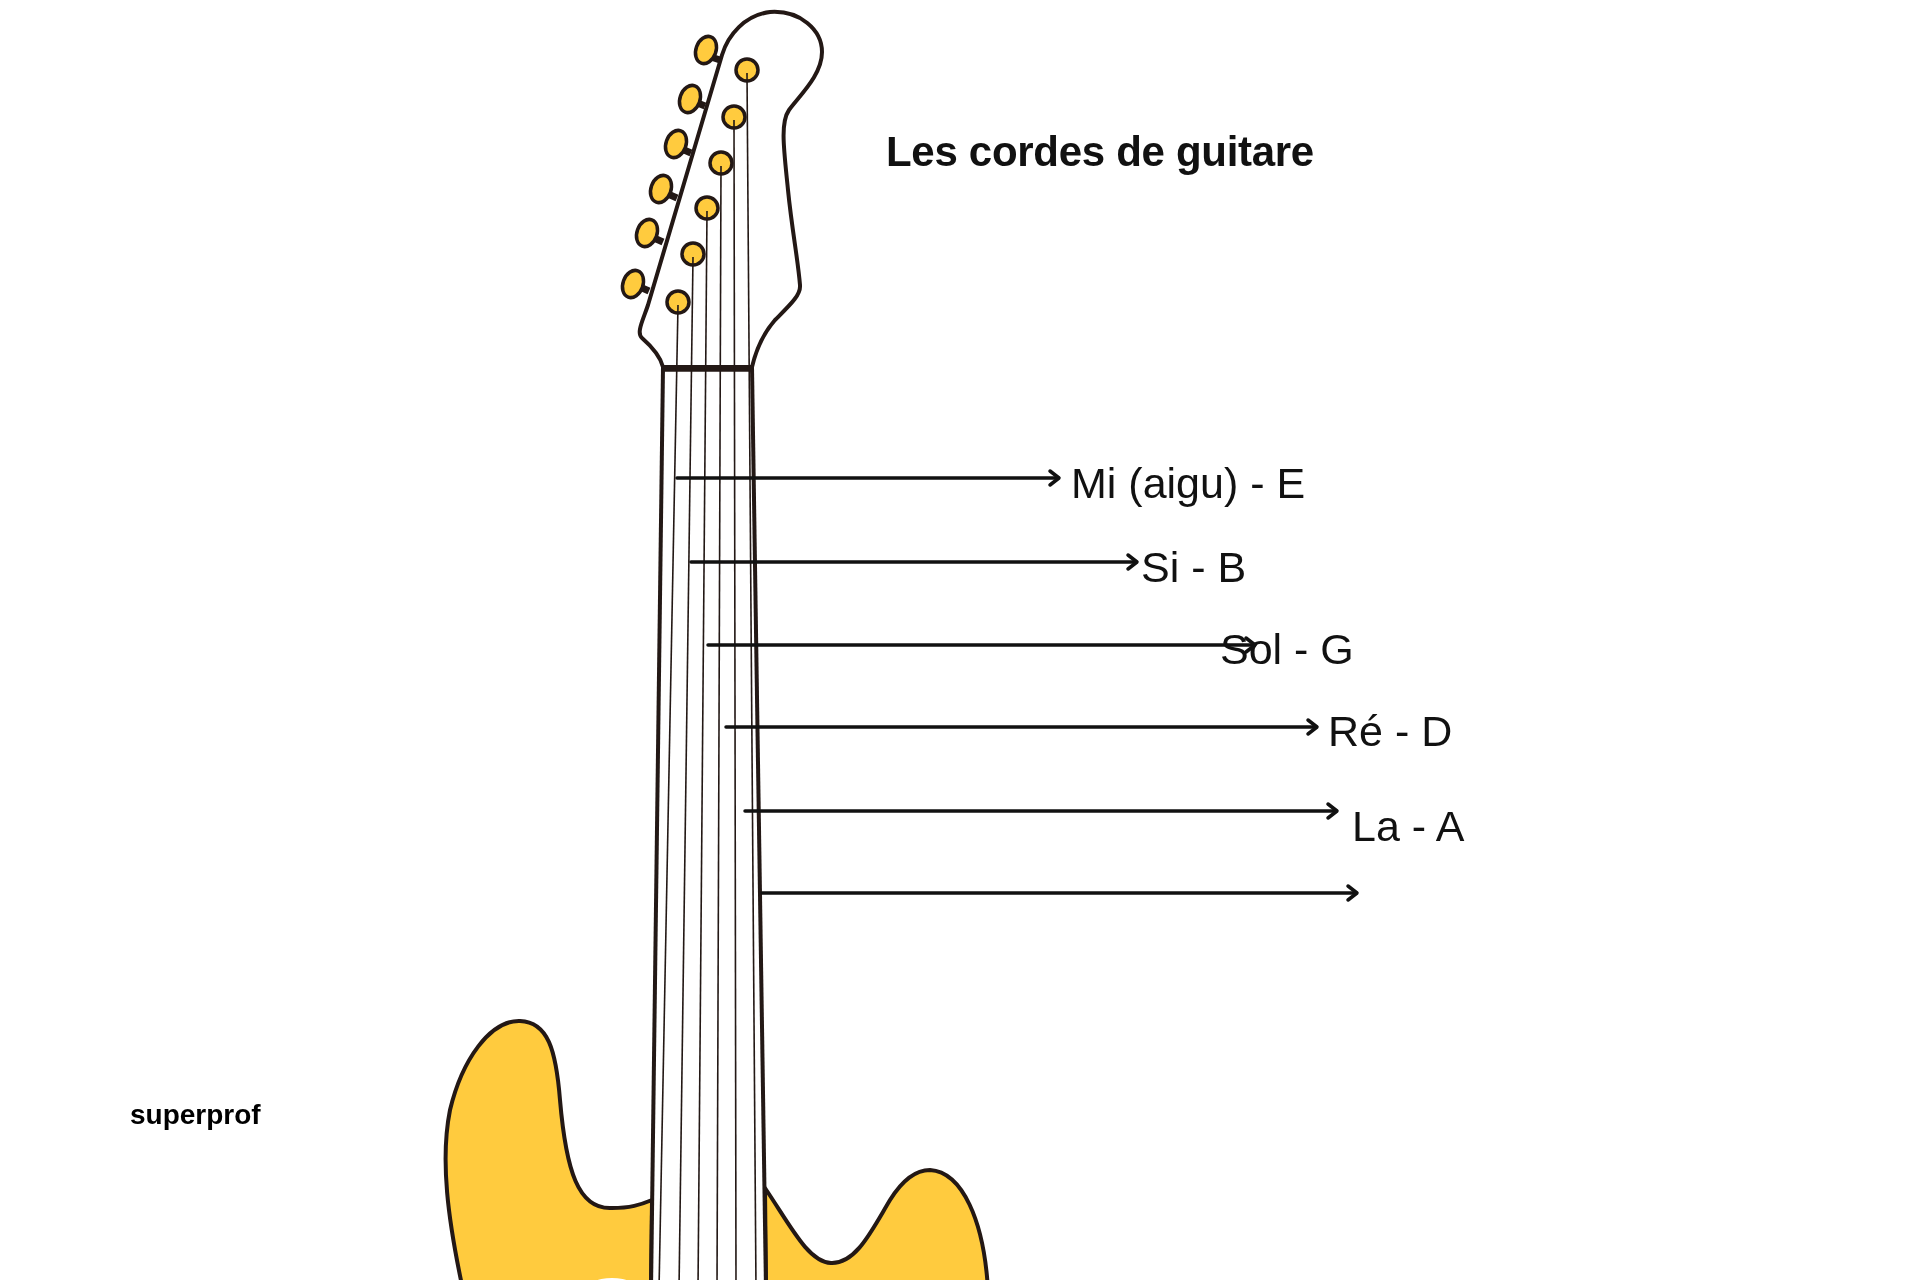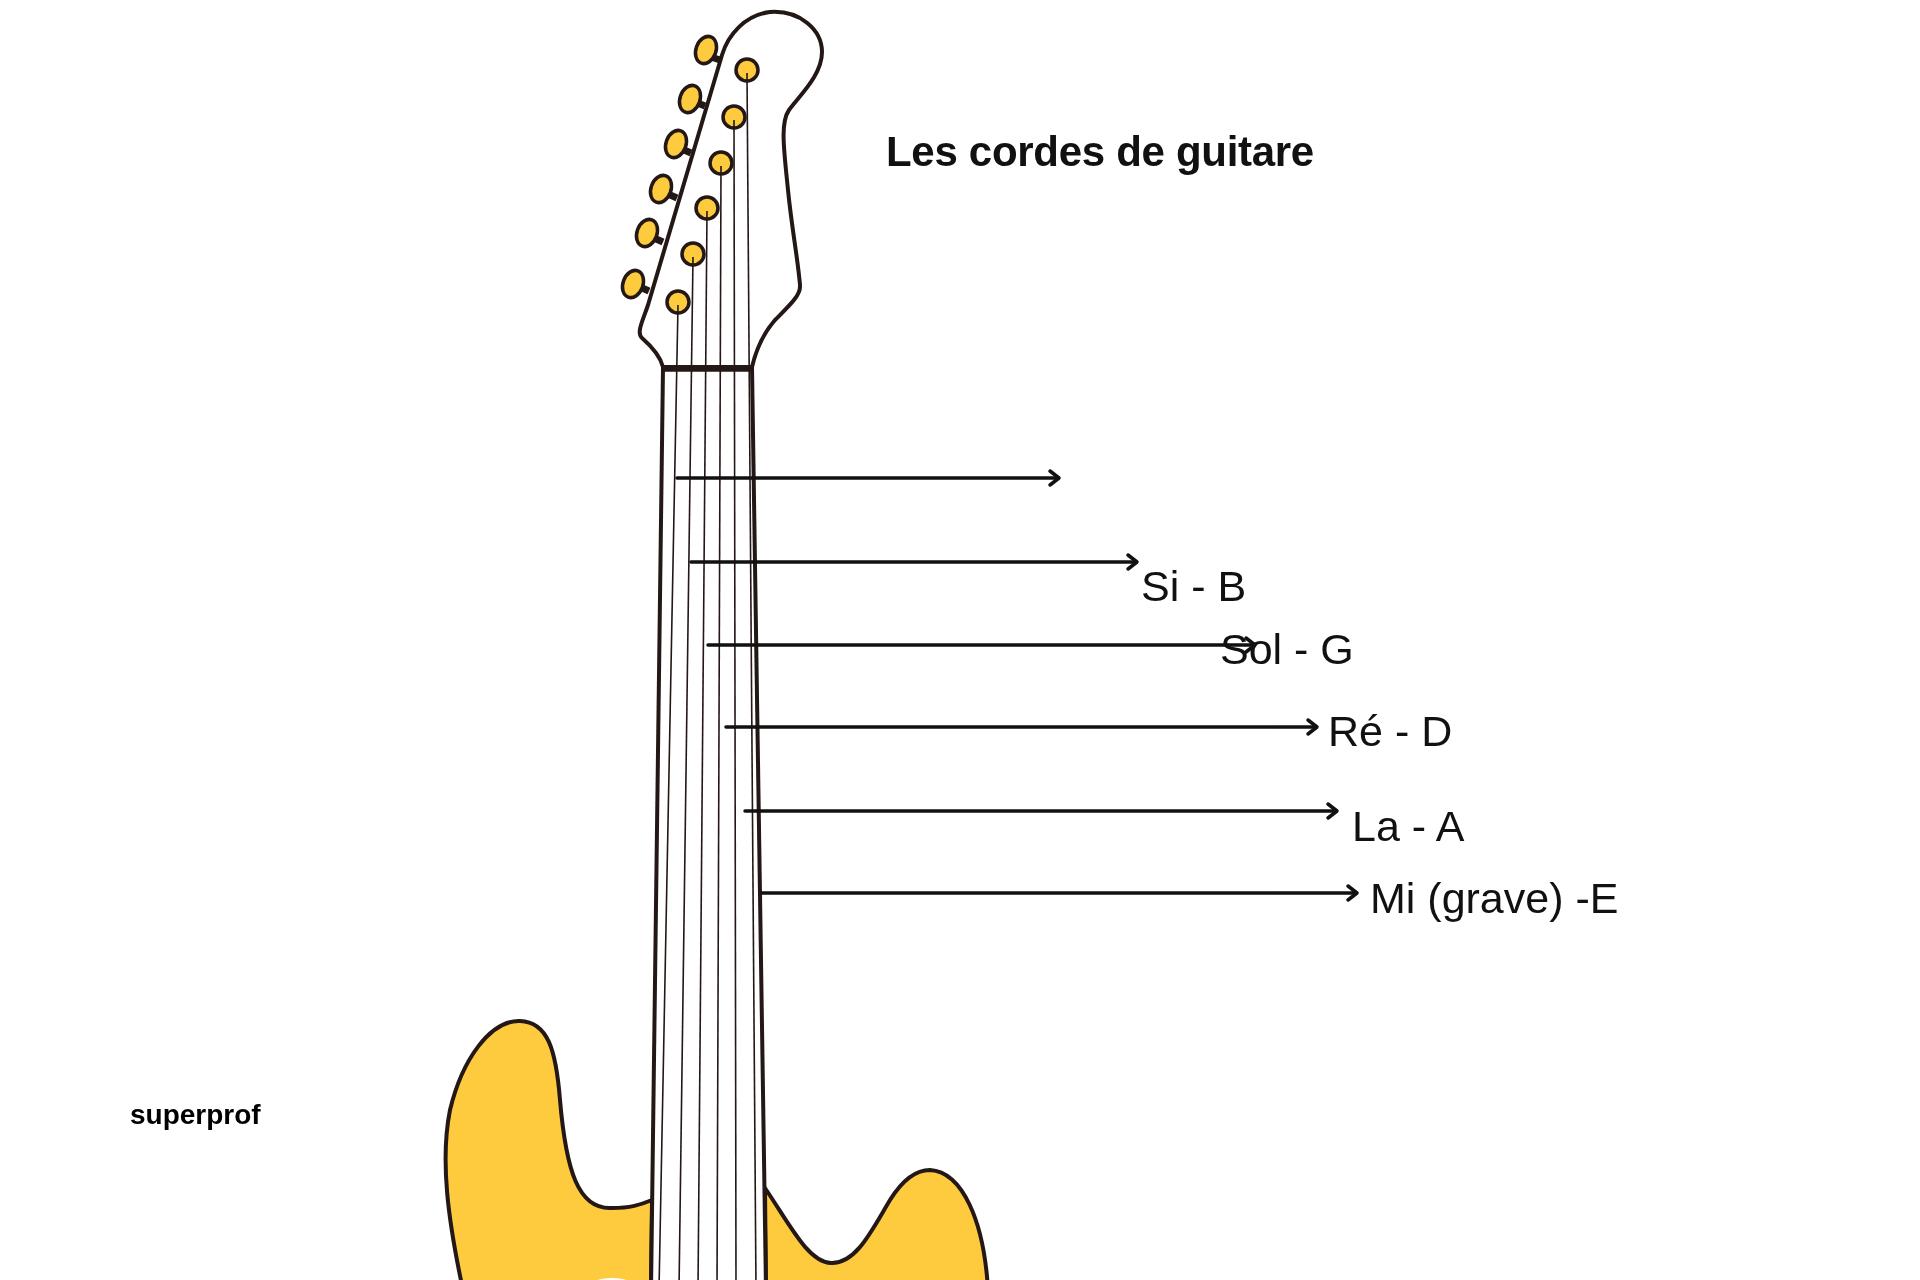--- a/index.html
+++ b/index.html
@@ -77,20 +77,20 @@
       <polyline points="1308,720 1317,727 1308,734"></polyline>
       <line x1="745" y1="811" x2="1336" y2="811"></line>
       <polyline points="1328,804 1337,811 1328,818"></polyline>
       <line x1="762" y1="893" x2="1356" y2="893"></line>
       <polyline points="1348,886 1357,893 1348,900"></polyline>
     </g>
   </svg>
 
   <div class="title">Les cordes de guitare</div>
 
-  <div class="label" style="left:1141px; top:565px;">Si - B</div>
+  <div class="label" style="left:1071px; top:462px;">Mi (aigu) - E</div>
+  <div class="label" style="left:1141px; top:546px;">Si - B</div>
   <div class="label" style="left:1220px; top:628px;">Sol - G</div>
   <div class="label" style="left:1328px; top:710px;text-align:right;">Ré - D</div>
   <div class="label" style="left:1352px; top:794px;margin-top:11px;">La - A</div>
-  <div class="label" style="left:1370px; top:877px;">Mi (grave) -E</div>
 
   <div class="brand">superprof</div>
 </div>
 
 </body></html>

